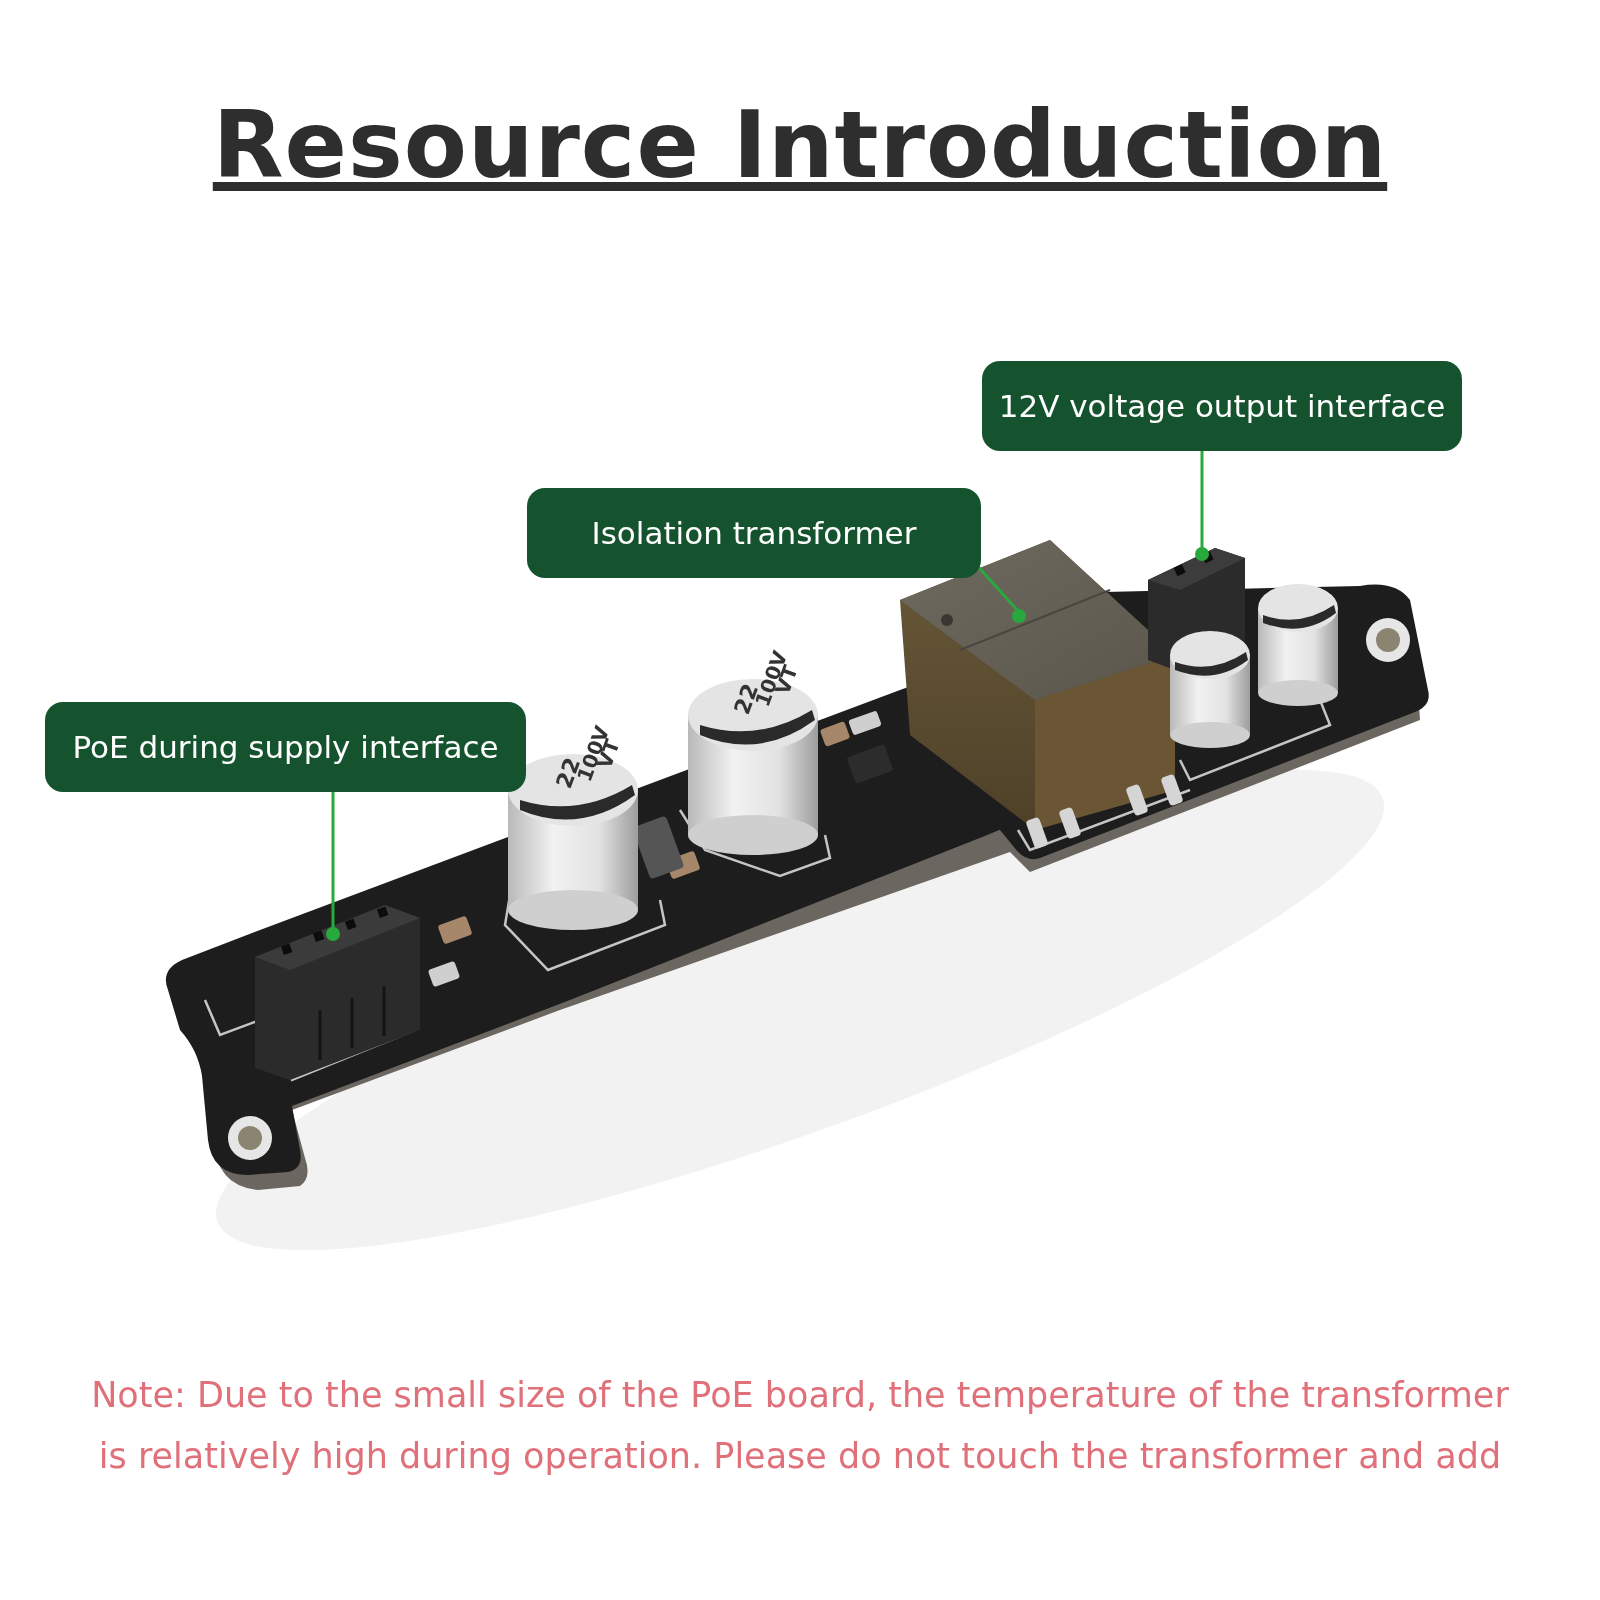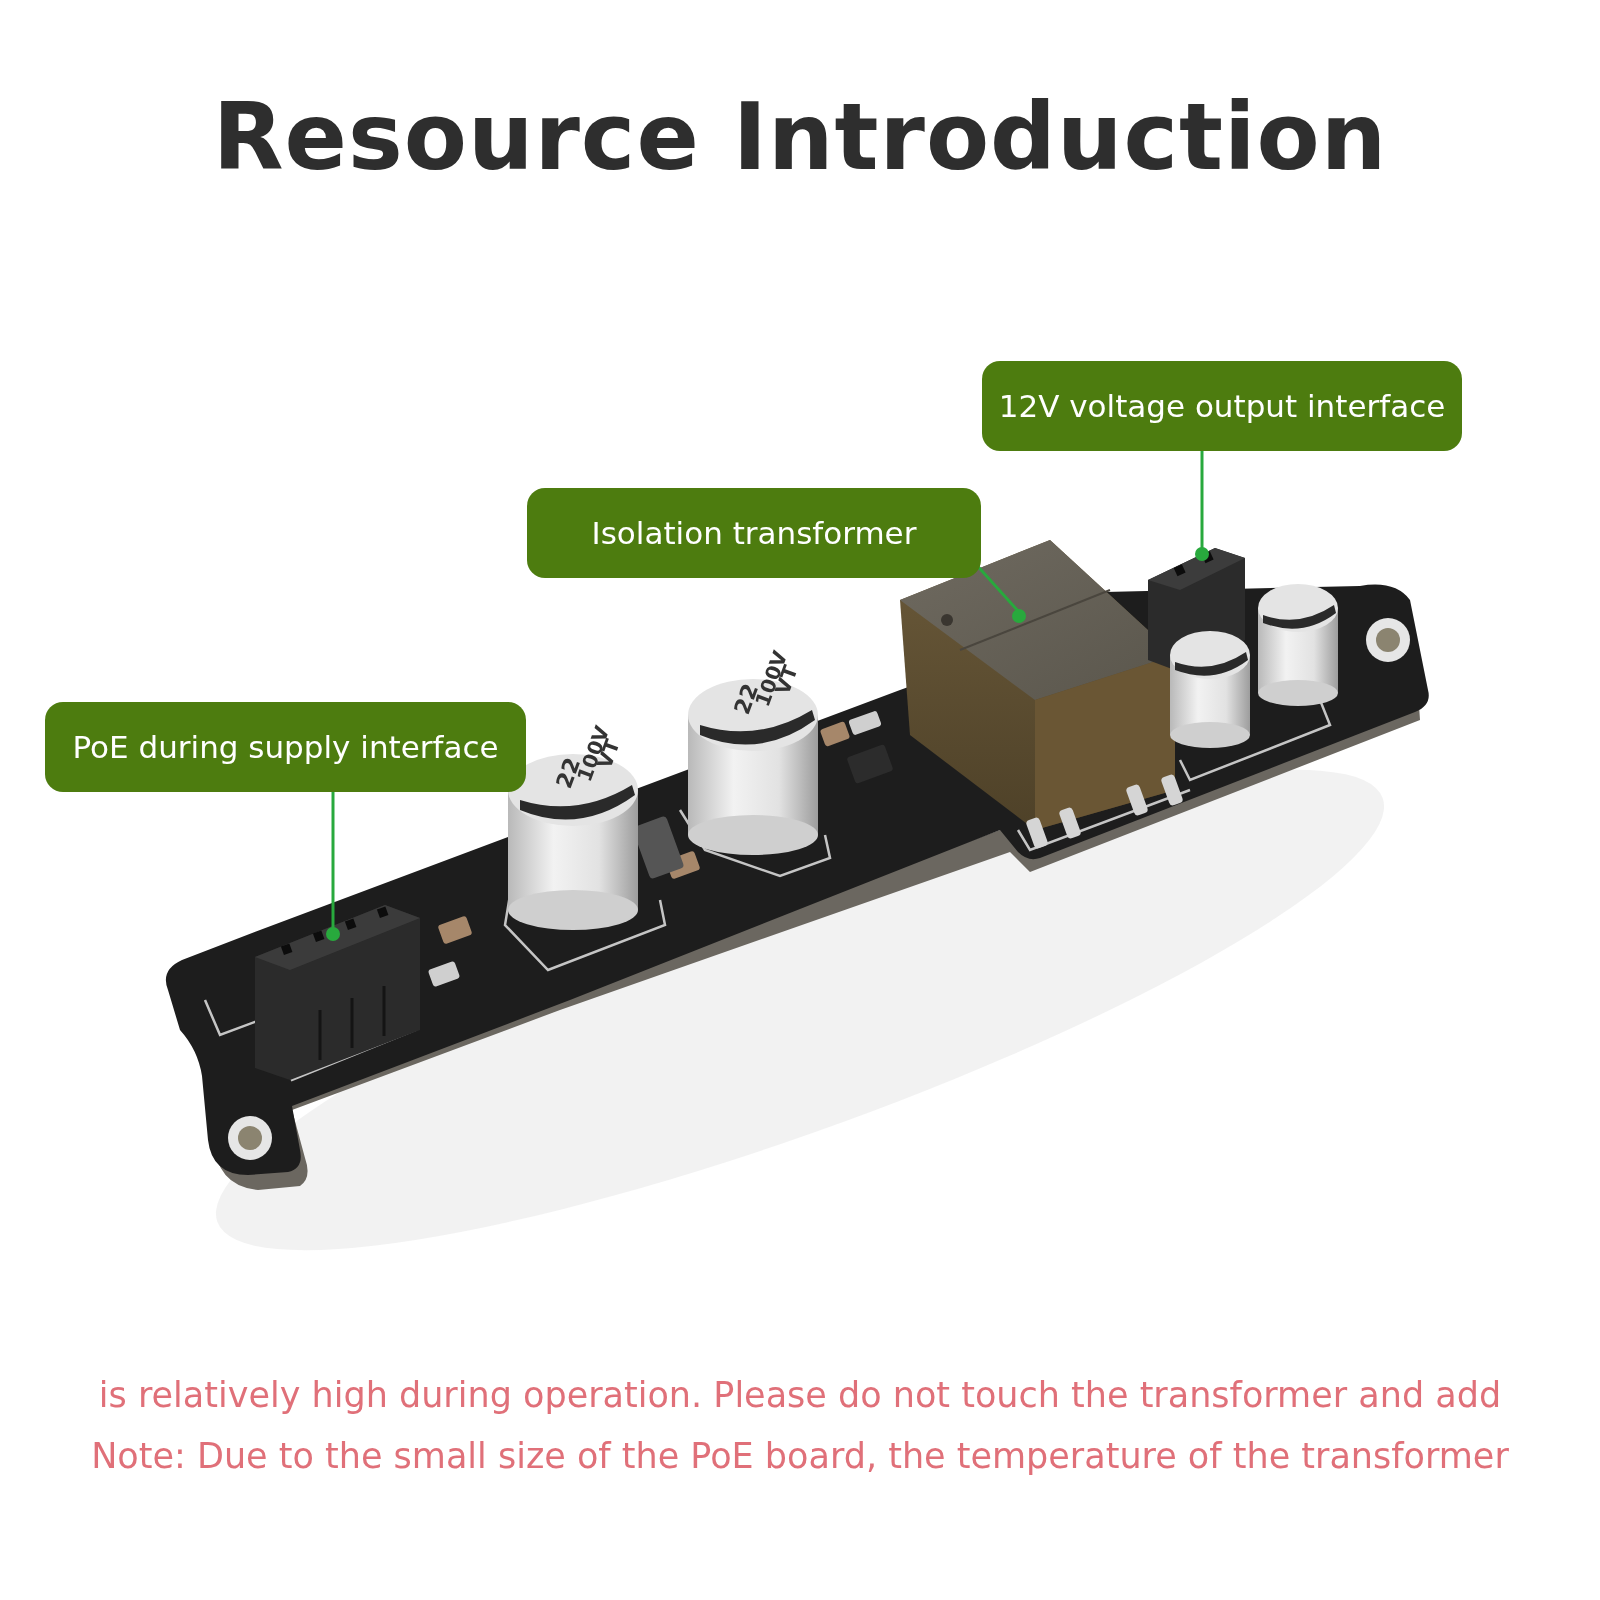--- a/index.html
+++ b/index.html
@@ -1,19 +1,19 @@
 <!DOCTYPE html>
 <html><head>
 <meta charset="utf-8">
 <style>
   html, body { margin:0; padding:0; background:#ffffff; }
   body { width:1600px; height:1600px; position:relative; overflow:hidden; font-family:"DejaVu Sans", "Liberation Sans", sans-serif; }
-  .title { position:absolute; left:0; top:84px; width:1600px; text-align:center; font-size:92px; font-weight:bold; color:#2e2e2e; letter-spacing:1px; font-family:"DejaVu Sans", sans-serif; }
+  .title { position:absolute; left:0; top:92px; width:1600px; text-align:center; font-size:92px; font-weight:bold; color:#2e2e2e; letter-spacing:1px; font-family:"DejaVu Sans", sans-serif;text-decoration:underline; }
   .stage { position:absolute; left:0; top:0; width:1600px; height:1600px; }
-  .label { position:absolute; background:#4d7c0f; color:#ffffff; border-radius:18px; font-size:31px; display:flex; align-items:center; justify-content:center; white-space:nowrap; font-family:"DejaVu Sans", sans-serif; }
+  .label { position:absolute; background:#14532d; color:#ffffff; border-radius:18px; font-size:31px; display:flex; align-items:center; justify-content:center; white-space:nowrap; font-family:"DejaVu Sans", sans-serif; }
   .label-12v { left:982px; top:361px; width:480px; height:90px; }
   .label-iso { left:527px; top:488px; width:454px; height:90px; }
   .label-poe { left:45px; top:702px; width:481px; height:90px; }
   .note { position:absolute; left:40px; top:1365px; width:1520px; text-align:center; color:#e07079; font-size:35px; line-height:61px; font-family:"DejaVu Sans", sans-serif; }
   .note div { white-space:nowrap; }
 </style>
 </head>
 <body>
 
 <div class="title">Resource Introduction</div>
@@ -142,15 +142,15 @@
   <circle cx="1202" cy="554" r="7" fill="#28a93d"></circle>
   <circle cx="1019" cy="616" r="7" fill="#28a93d"></circle>
   <circle cx="333" cy="934" r="7" fill="#28a93d"></circle>
 </svg>
 
 <div class="label label-12v">12V voltage output interface</div>
 <div class="label label-iso">Isolation transformer</div>
 <div class="label label-poe">PoE during supply interface</div>
 
 <div class="note">
+  <div>Note: Due to the small size of the PoE board, the temperature of the transformer</div>
   <div>is relatively high during operation. Please do not touch the transformer and add</div>
-  <div>Note: Due to the small size of the PoE board, the temperature of the transformer</div>
 </div>
 
 </body></html>

